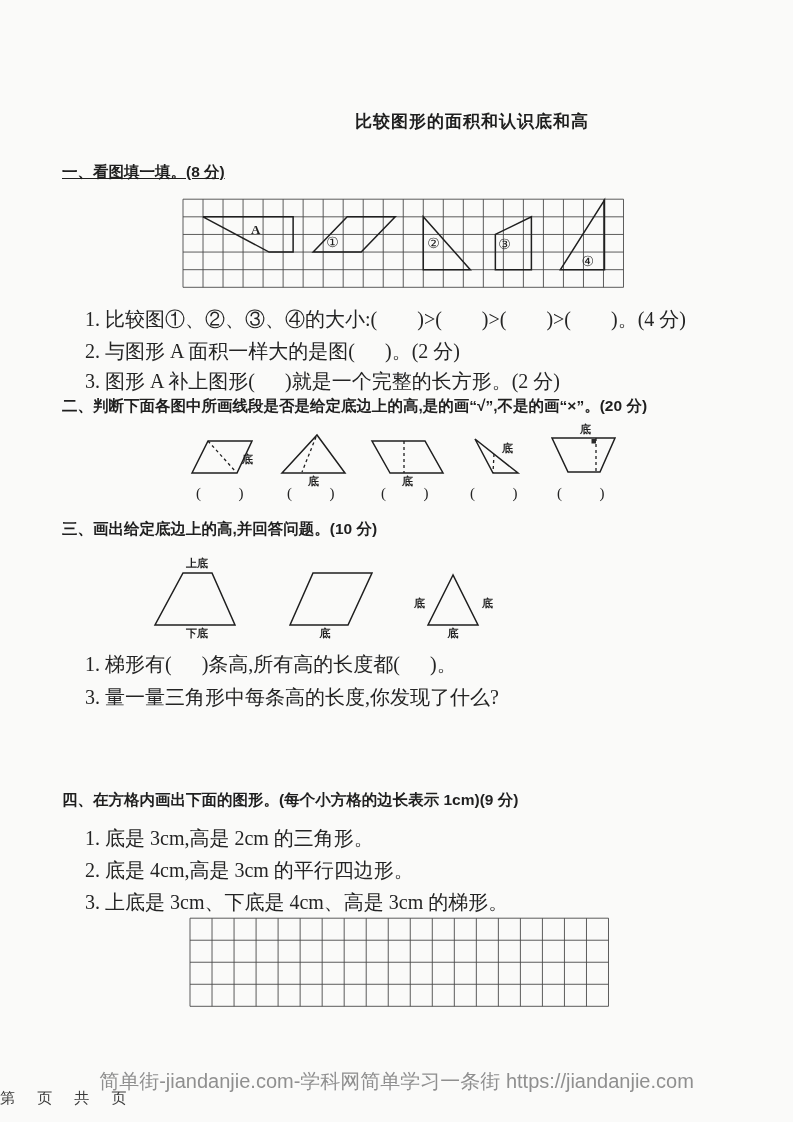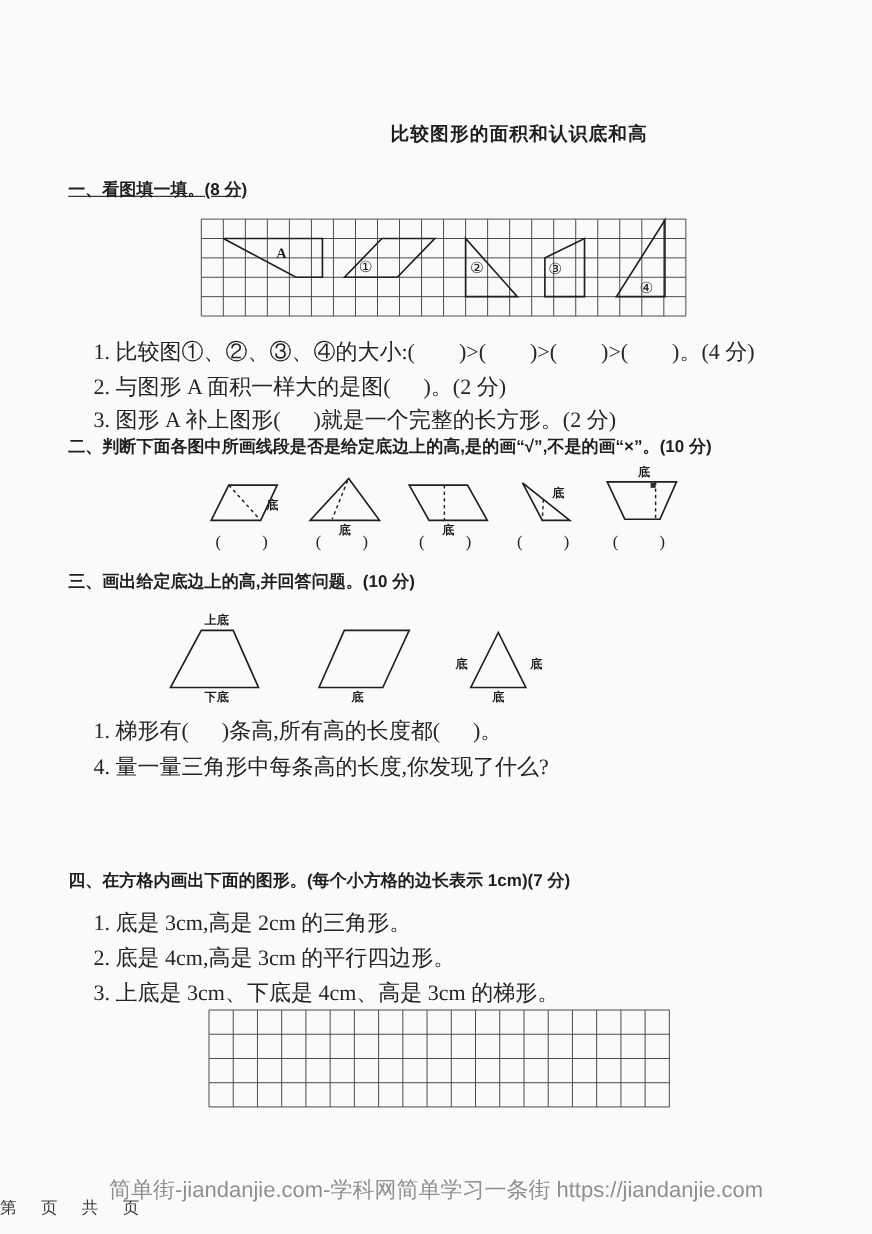--- a/index.html
+++ b/index.html
@@ -71,21 +71,21 @@
     <text class="svg-num" x="143" y="48">①</text>
     <text class="svg-num" x="244" y="49">②</text>
     <text class="svg-num" x="315" y="50">③</text>
     <text class="svg-num" x="398" y="67">④</text>
   </svg>
 
   <div class="qline" style="top:306px;">1. 比较图①、②、③、④的大小:(        )&gt;(        )&gt;(        )&gt;(        )。(4 分)</div>
   <div class="qline" style="top:338px;">2. 与图形 A 面积一样大的是图(      )。(2 分)</div>
   <div class="qline" style="top:368px;">3. 图形 A 补上图形(      )就是一个完整的长方形。(2 分)</div>
 
-  <div class="sec-heading" style="left:62px;top:396px;">二、判断下面各图中所画线段是否是给定底边上的高,是的画“√”,不是的画“×”。(10 分)</div>
+  <div class="sec-heading" style="left:62px;top:396px;">二、判断下面各图中所画线段是否是给定底边上的高,是的画“√”,不是的画“×”。(20 分)</div>
 
   <svg style="left:130px;top:420px;" width="510" height="68" viewBox="0 0 510 68">
 
     <polygon class="shape" points="62,53 78,21 122,21 107,53"></polygon>
     <line class="dash" x1="78" y1="21" x2="106" y2="52"></line>
     <text class="base-lbl" x="112" y="43">底</text>
 
     <polygon class="shape" points="152,53 187,15 215,53"></polygon>
     <line class="dash" x1="186" y1="17" x2="172" y2="52"></line>
     <text class="base-lbl" x="178" y="65">底</text>
@@ -121,23 +121,23 @@
     <polygon class="shape" points="150,70 173,18 232,18 208,70"></polygon>
     <text class="base-lbl" x="185" y="82" text-anchor="middle">底</text>
 
     <polygon class="shape" points="313,20 288,70 338,70"></polygon>
     <text class="base-lbl" x="285" y="52" text-anchor="end">底</text>
     <text class="base-lbl" x="342" y="52" text-anchor="start">底</text>
     <text class="base-lbl" x="313" y="82" text-anchor="middle">底</text>
   </svg>
 
   <div class="qline" style="top:651px;">1. 梯形有(      )条高,所有高的长度都(      )。</div>
-  <div class="qline" style="top:684px;">4. 量一量三角形中每条高的长度,你发现了什么?</div>
+  <div class="qline" style="top:684px;">3. 量一量三角形中每条高的长度,你发现了什么?</div>
 
-  <div class="sec-heading" style="left:62px;top:790px;">四、在方格内画出下面的图形。(每个小方格的边长表示 1cm)(7 分)</div>
+  <div class="sec-heading" style="left:62px;top:790px;">四、在方格内画出下面的图形。(每个小方格的边长表示 1cm)(9 分)</div>
   <div class="qline" style="top:825px;">1. 底是 3cm,高是 2cm 的三角形。</div>
   <div class="qline" style="top:857px;">2. 底是 4cm,高是 3cm 的平行四边形。</div>
   <div class="qline" style="top:889px;">3. 上底是 3cm、下底是 4cm、高是 3cm 的梯形。</div>
 
   <svg style="left:190px;top:918px;" width="419" height="89" viewBox="0 0 418.5 88.5">
     <path class="grid-path" d="M0.0,0 V88.0 M22.0,0 V88.0 M44.0,0 V88.0 M66.0,0 V88.0 M88.0,0 V88.0 M110.0,0 V88.0 M132.0,0 V88.0 M154.0,0 V88.0 M176.0,0 V88.0 M198.0,0 V88.0 M220.0,0 V88.0 M242.0,0 V88.0 M264.0,0 V88.0 M286.0,0 V88.0 M308.0,0 V88.0 M330.0,0 V88.0 M352.0,0 V88.0 M374.0,0 V88.0 M396.0,0 V88.0 M418.0,0 V88.0 M0,0.0 H418.0 M0,22.0 H418.0 M0,44.0 H418.0 M0,66.0 H418.0 M0,88.0 H418.0 "></path>
   </svg>
 
   <div class="footer1">简单街-jiandanjie.com-学科网简单学习一条街 https://jiandanjie.com</div>
   <div class="footer2">第 页 共 页</div>

